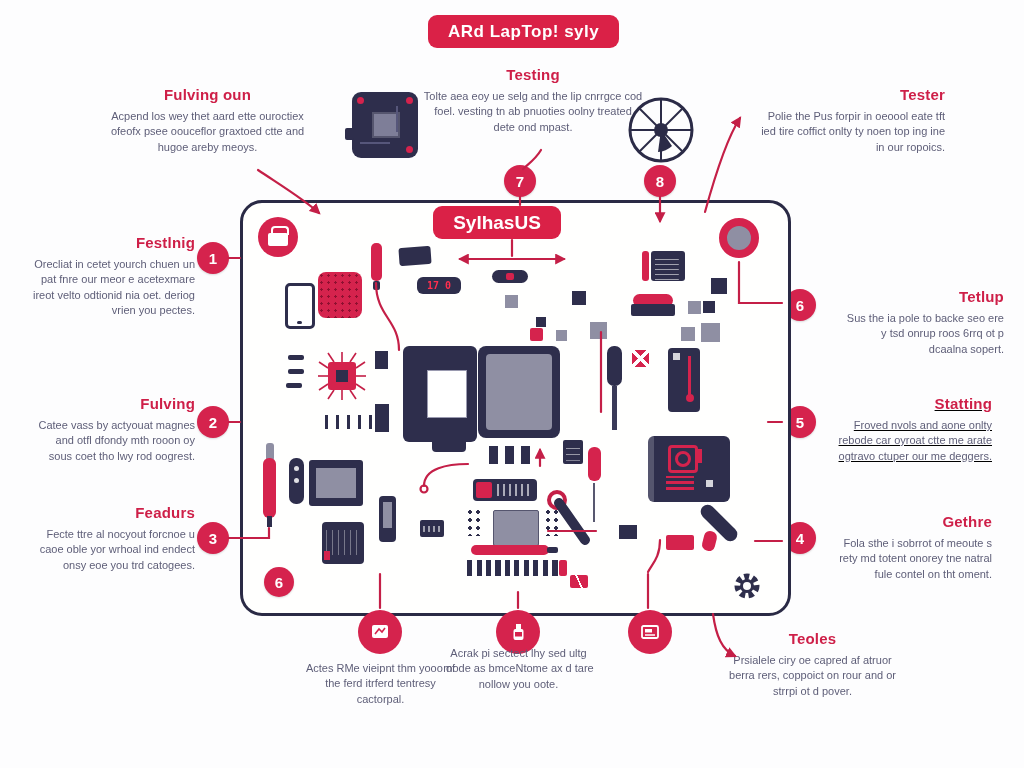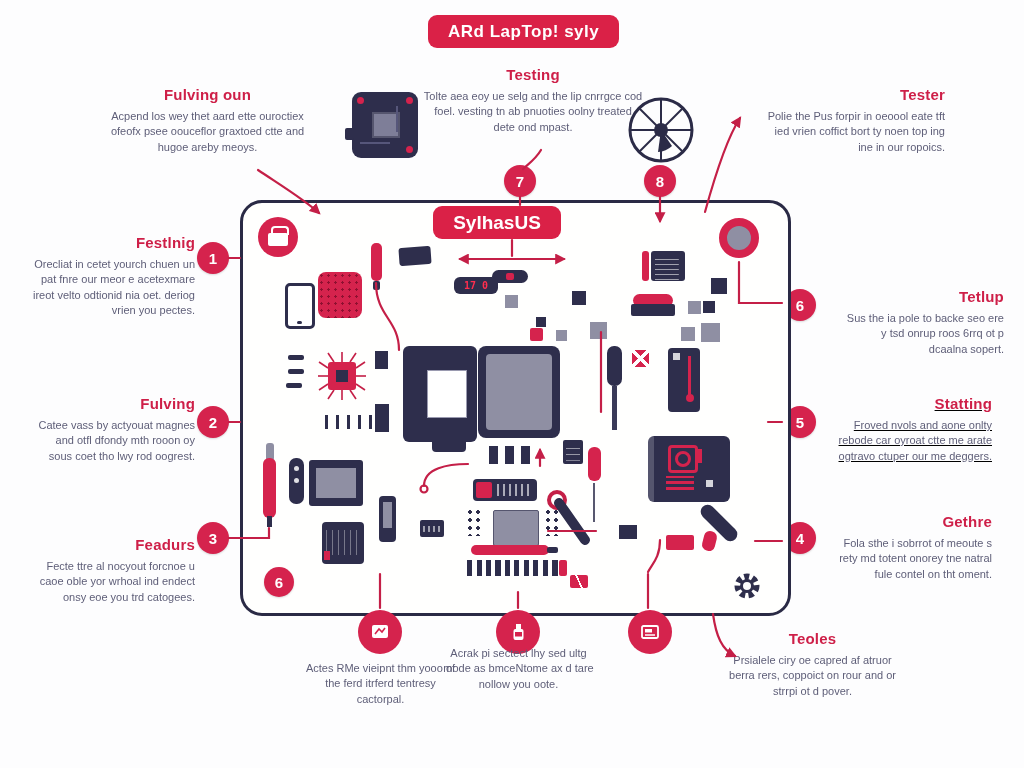--- a/index.html
+++ b/index.html
@@ -32,21 +32,21 @@
   <div class="blk t-c" style="left:100px;top:86px;width:215px;">
     <div class="hd">Fulving oun</div>
     <div class="tx">Acpend los wey thet aard ette ouroctiex ofeofx psee oouceflor graxtoed ctte and hugoe areby meoys.</div>
   </div>
   <div class="blk t-c" style="left:423px;top:66px;width:220px;">
     <div class="hd">Testing</div>
     <div class="tx">Tolte aea eoy ue selg and the lip cnrrgce cod foel. vesting tn ab pnuoties oolny treated dete ond mpast.</div>
   </div>
   <div class="blk t-l" style="left:760px;top:86px;width:185px;">
     <div class="hd">Tester</div>
-    <div class="tx">Polie the Pus forpir in oeoool eate tft ied vrien coffict bort ty noen top ing ine in our ropoics.</div>
+    <div class="tx">Polie the Pus forpir in oeoool eate tft ied tire coffict onlty ty noen top ing ine in our ropoics.</div>
   </div>
 
   <div class="cmp d" style="left:352px;top:92px;width:66px;height:66px;border-radius:9px;">
     <div style="position:absolute;left:5px;top:5px;width:7px;height:7px;border-radius:50%;background:#d5234d;"></div>
     <div style="position:absolute;right:5px;top:5px;width:7px;height:7px;border-radius:50%;background:#d5234d;"></div>
     <div style="position:absolute;right:5px;bottom:5px;width:7px;height:7px;border-radius:50%;background:#d5234d;"></div>
     <div style="position:absolute;left:20px;top:20px;width:24px;height:22px;background:#7e7e98;border:2px solid #55556e;"></div>
     <div style="position:absolute;left:8px;top:50px;width:30px;height:2px;background:#56567a;"></div>
     <div style="position:absolute;left:44px;top:14px;width:2px;height:26px;background:#56567a;"></div>
     <div style="position:absolute;left:-7px;top:36px;width:9px;height:12px;background:#2e2e4c;border-radius:2px;"></div>
@@ -68,21 +68,21 @@
   <div class="num" style="left:644px;top:165px;">8</div>
 
   <div class="blk t-r" style="left:30px;top:234px;width:165px;">
     <div class="hd">Festlnig</div>
     <div class="tx">Orecliat in cetet yourch chuen un pat fnre our meor e acetexmare ireot velto odtionid nia oet. deriog vrien you pectes.</div>
   </div>
   <div class="blk t-r" style="left:30px;top:395px;width:165px;">
     <div class="hd">Fulving</div>
     <div class="tx">Catee vass by actyouat magnes and otfl dfondy mth rooon oy sous coet tho lwy rod oogrest.</div>
   </div>
-  <div class="blk t-r" style="left:30px;top:536px;width:165px;">
+  <div class="blk t-r" style="left:30px;top:504px;width:165px;">
     <div class="hd">Feadurs</div>
     <div class="tx">Fecte ttre al nocyout forcnoe u caoe oble yor wrhoal ind endect onsy eoe you trd catogees.</div>
   </div>
   <div class="num" style="left:197px;top:242px;">1</div>
   <div class="num" style="left:197px;top:406px;">2</div>
   <div class="num" style="left:197px;top:522px;">3</div>
 
   <div class="blk t-l" style="left:832px;top:288px;width:160px;margin-left:12px;">
     <div class="hd">Tetlup</div>
     <div class="tx">Sus the ia pole to backe seo ere y tsd onrup roos 6rrq ot p dcaalna sopert.</div>
@@ -109,21 +109,21 @@
   <div class="cmp" style="left:285px;top:283px;width:24px;height:40px;border:3px solid #2e2e4c;border-radius:5px;background:#fff;">
     <div style="position:absolute;left:9px;bottom:2px;width:5px;height:3px;background:#2e2e4c;border-radius:2px;"></div>
   </div>
   <div class="cmp" style="left:318px;top:272px;width:44px;height:46px;border-radius:8px;background-color:#d5234d;background-image:radial-gradient(circle,#8f1030 1.3px,transparent 1.4px);background-size:7px 7px;"></div>
   <div class="cmp r" style="left:371px;top:243px;width:11px;height:38px;border-radius:5px;"></div>
   <div class="cmp d" style="left:373px;top:281px;width:7px;height:9px;border-radius:2px;"></div>
   <div class="cmp d" style="left:399px;top:247px;width:32px;height:18px;border-radius:3px;transform:rotate(-4deg);"></div>
   <div class="cmp d" style="left:492px;top:270px;width:36px;height:13px;border-radius:7px;">
     <div style="position:absolute;left:14px;top:3px;width:8px;height:7px;background:#d5234d;border-radius:2px;"></div>
   </div>
-  <div class="cmp d" style="left:417px;top:277px;width:44px;height:17px;border-radius:6px;color:#ff2e4e;font:700 10px 'DejaVu Sans Mono',monospace;display:flex;align-items:center;justify-content:center;margin-left:37px;">17 0</div>
+  <div class="cmp d" style="left:417px;top:277px;width:44px;height:17px;border-radius:6px;color:#ff2e4e;font:700 10px 'DejaVu Sans Mono',monospace;display:flex;align-items:center;justify-content:center;">17 0</div>
 
   <div class="cmp g" style="left:505px;top:295px;width:13px;height:13px;"></div>
   <div class="cmp d" style="left:536px;top:317px;width:10px;height:10px;"></div>
   <div class="cmp d" style="left:572px;top:291px;width:14px;height:14px;"></div>
   <div class="cmp g" style="left:556px;top:330px;width:11px;height:11px;"></div>
   <div class="cmp g" style="left:590px;top:322px;width:17px;height:17px;"></div>
   <div class="cmp r" style="left:530px;top:328px;width:13px;height:13px;border-radius:2px;"></div>
   <div class="cmp d" style="left:711px;top:278px;width:16px;height:16px;"></div>
   <div class="cmp g" style="left:688px;top:301px;width:13px;height:13px;"></div>
   <div class="cmp d" style="left:703px;top:301px;width:12px;height:12px;"></div>

